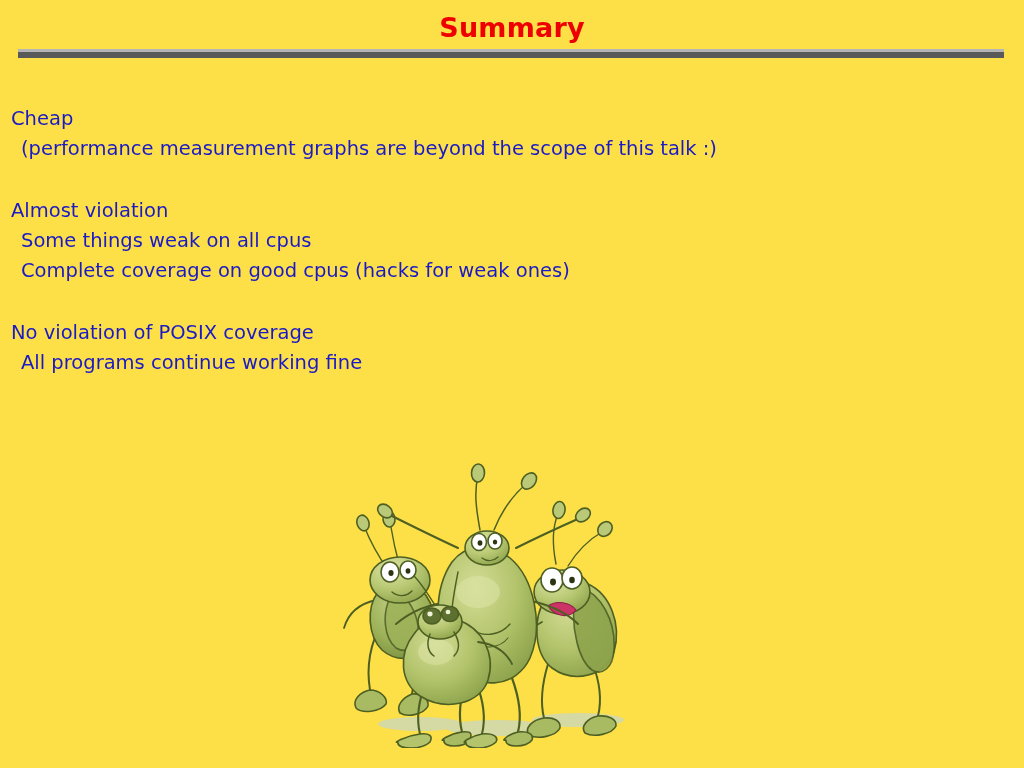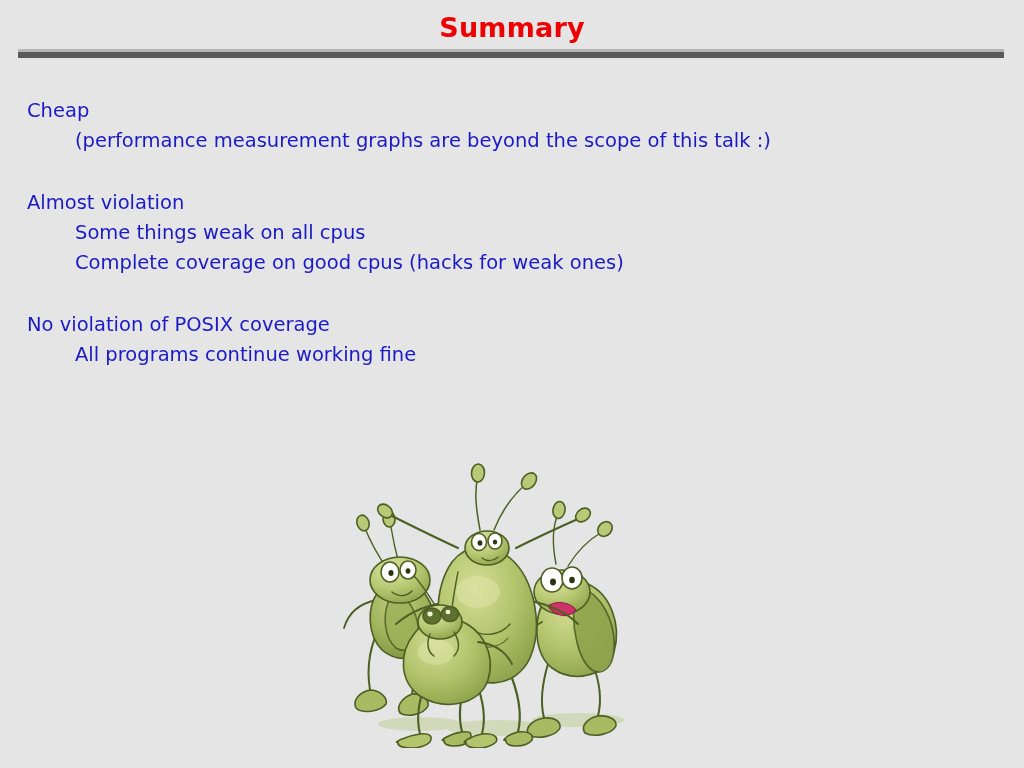--- a/index.html
+++ b/index.html
@@ -15,21 +15,21 @@
     overflow: hidden;
     position: relative;
   }
 
   #slide {
     position: absolute;
     left: 0;
     top: 0;
     width: 1024px;
     height: 768px;
-    background: #e5e5e5;
+    background: #fde047;
   }
 
   
   #slide-title {
     position: absolute;
     left: 0;
     top: 11px;
     width: 1024px;
     text-align: center;
     color: #ee0000;
@@ -80,24 +80,25 @@
     margin-bottom: 0;
   }
   .line {
     color: #1a1ac6;
     font-family: "DejaVu Sans", sans-serif;
     font-size: 19.5px;
     line-height: 30px;
     white-space: nowrap;
   }
   .level-1 {
-    padding-left: 27px;
+    padding-left: 11px;
+    margin-top: 8px;
   }
   .level-2 {
-    padding-left: 75px;
+    padding-left: 21px;
   }
 
   
   #bugs-illustration {
     position: absolute;
     left: 330px;
     top: 452px;
     width: 316px;
     height: 296px;
   }

